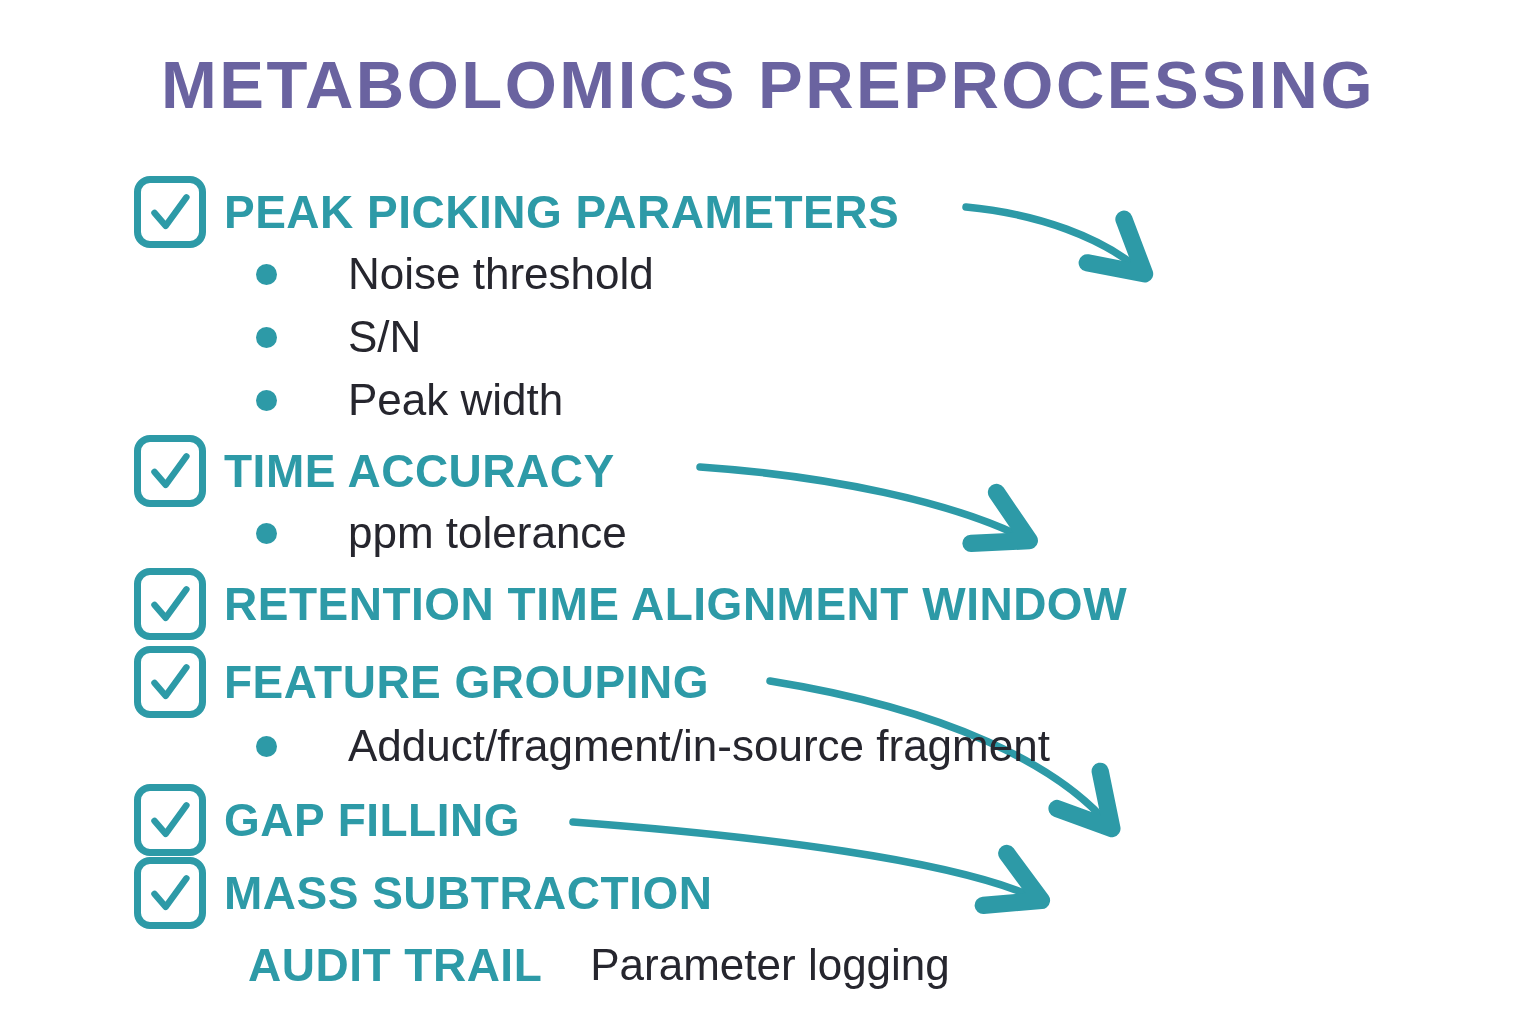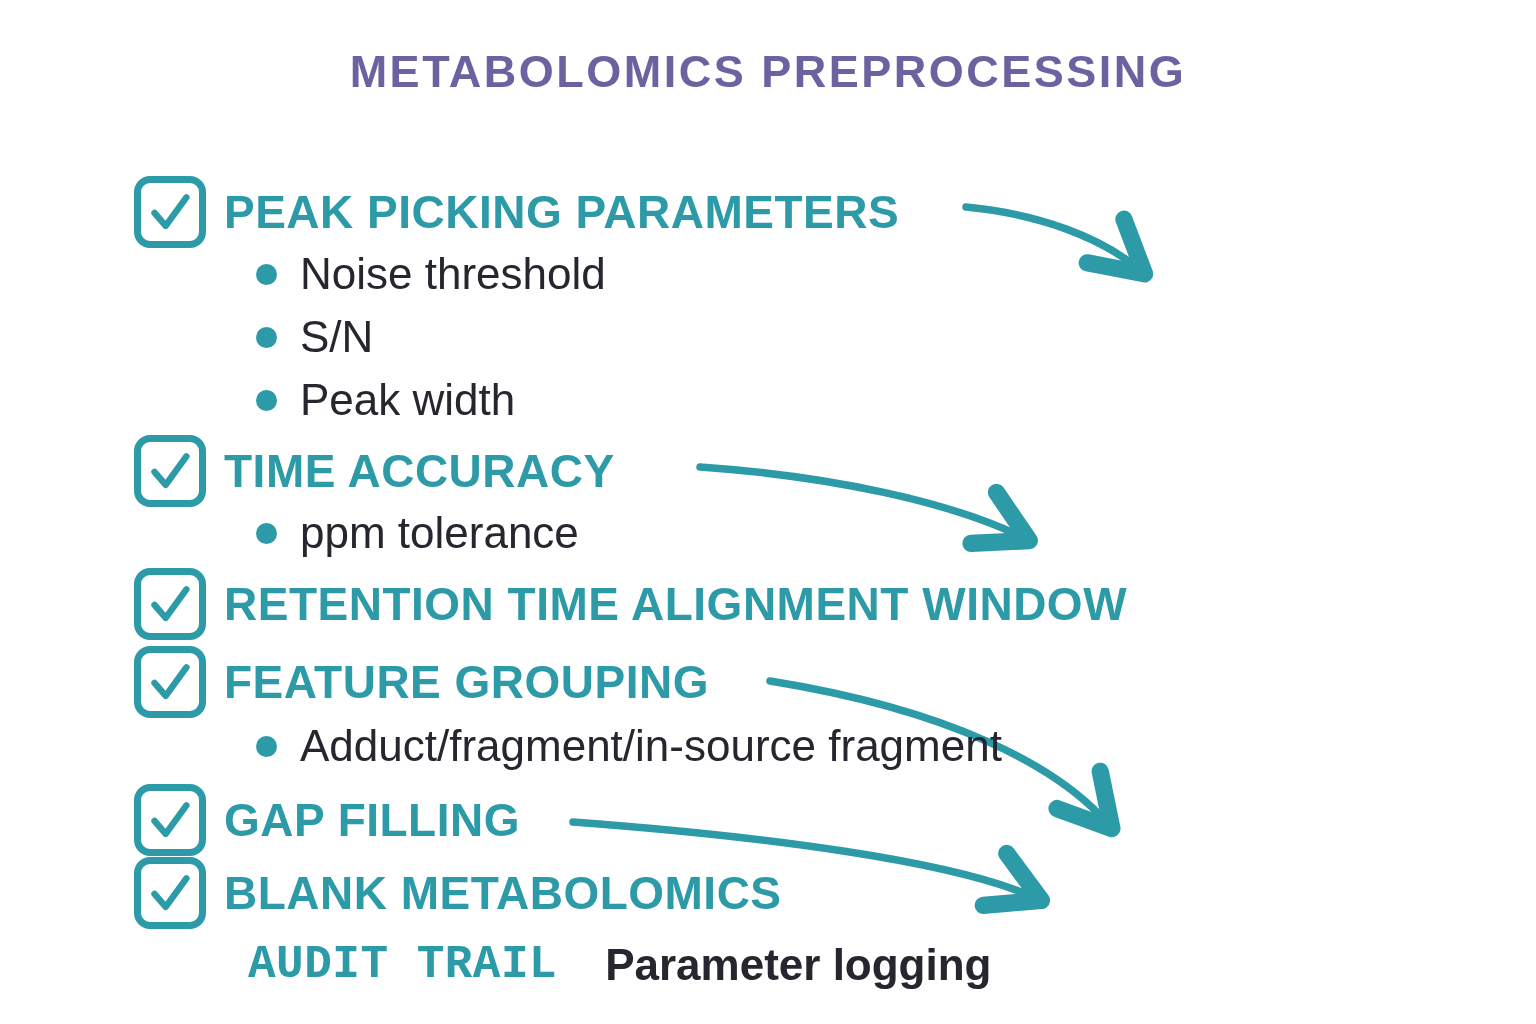--- a/index.html
+++ b/index.html
@@ -20,21 +20,21 @@
     height:1024px;
     background:var(--bg);
     overflow:hidden;
   }
   .page-title{
     position:absolute;
     top:46px;
     left:0;
     width:100%;
     text-align:center;
-    font-size:45px;
+    font-size:67px;
     font-weight:bold;
     letter-spacing:2.5px;
     color:var(--title);
   }
   .arrow-layer{
     position:absolute;
     left:0;top:0;
     width:1536px;height:1024px;
     pointer-events:none;
   }
@@ -72,36 +72,36 @@
   .item-label{
     margin-left:18px;
     font-size:46px;
     font-weight:bold;
     letter-spacing:0.5px;
     color:var(--teal);
     white-space:nowrap;
   }
   .no-box .item-label{
     margin-left:114px; 
-    font-family:Liberation Mono, monospace;
   }
   .item-note{
     margin-left:48px;
     font-size:44px;
-    font-weight:bold;
+    font-weight:normal;
     letter-spacing:0;
     color:var(--dark);
     white-space:nowrap;
   }
   .bullet{
     position:absolute;
     left:256px;
     height:48px;
     display:flex;
     align-items:center;
+    gap:48px;
   }
   .bullet .dot{
     width:21px;
     height:21px;
     border-radius:50%;
     background:var(--teal);
     flex:0 0 auto;
   }
   .bullet .bullet-text{
     margin-left:23px;
@@ -193,21 +193,21 @@
     </span>
     <span class="item-label">GAP FILLING</span>
   </div>
 
   <div class="item" style="top:856px">
     <span class="checkbox">
       <svg viewBox="0 0 58 58">
           <polyline class="check-stroke" points="11,30 24,45 48,12"></polyline>
         </svg>
     </span>
-    <span class="item-label">BLANK METABOLOMICS</span>
+    <span class="item-label">MASS SUBTRACTION</span>
   </div>
 
   <div class="item no-box" style="top:928px">
     <span class="item-label">AUDIT TRAIL</span>
     <span class="item-note">Parameter logging</span>
   </div>
 
 </div>
 
 </body></html>

